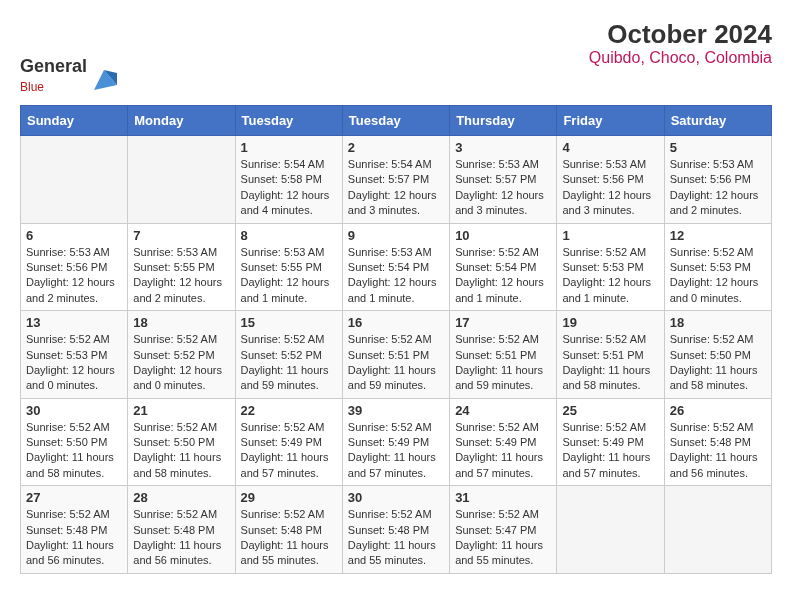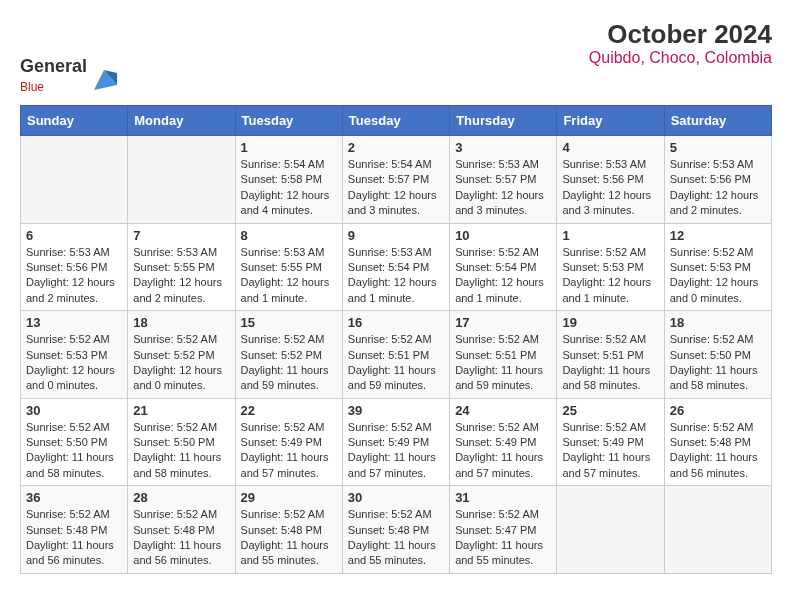--- a/index.html
+++ b/index.html
@@ -236,21 +236,21 @@
           <span class="day-num">25</span>
           <div class="day-info">Sunrise: 5:52 AM<br>Sunset: 5:49 PM<br>Daylight: 11 hours and 57 minutes.</div>
         </td>
         <td>
           <span class="day-num">26</span>
           <div class="day-info">Sunrise: 5:52 AM<br>Sunset: 5:48 PM<br>Daylight: 11 hours and 56 minutes.</div>
         </td>
       </tr>
       <tr>
         <td>
-          <span class="day-num">36</span>
+          <span class="day-num">27</span>
           <div class="day-info">Sunrise: 5:52 AM<br>Sunset: 5:48 PM<br>Daylight: 11 hours and 56 minutes.</div>
         </td>
         <td>
           <span class="day-num">28</span>
           <div class="day-info">Sunrise: 5:52 AM<br>Sunset: 5:48 PM<br>Daylight: 11 hours and 56 minutes.</div>
         </td>
         <td>
           <span class="day-num">29</span>
           <div class="day-info">Sunrise: 5:52 AM<br>Sunset: 5:48 PM<br>Daylight: 11 hours and 55 minutes.</div>
         </td>

